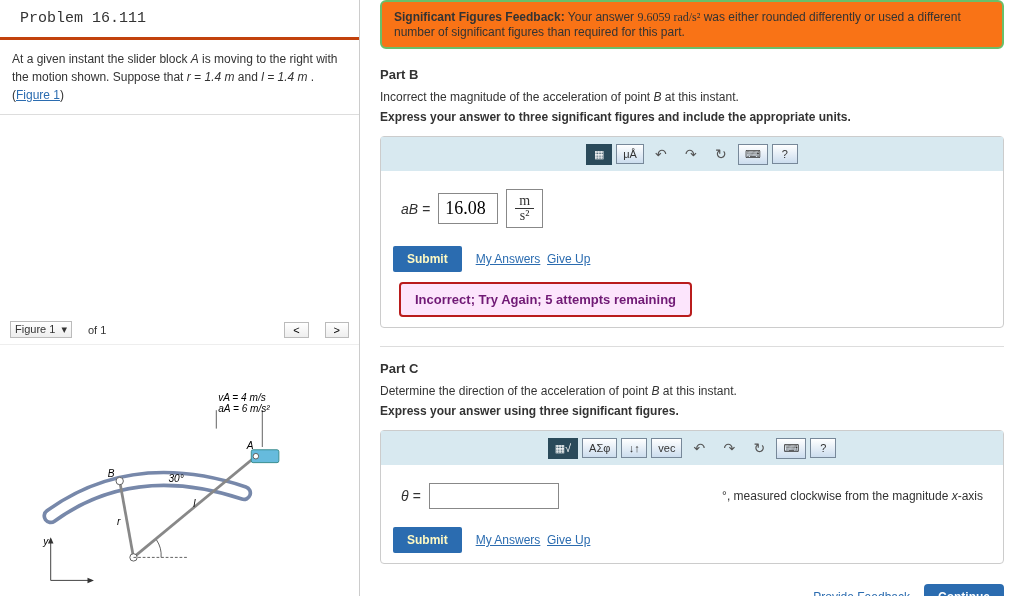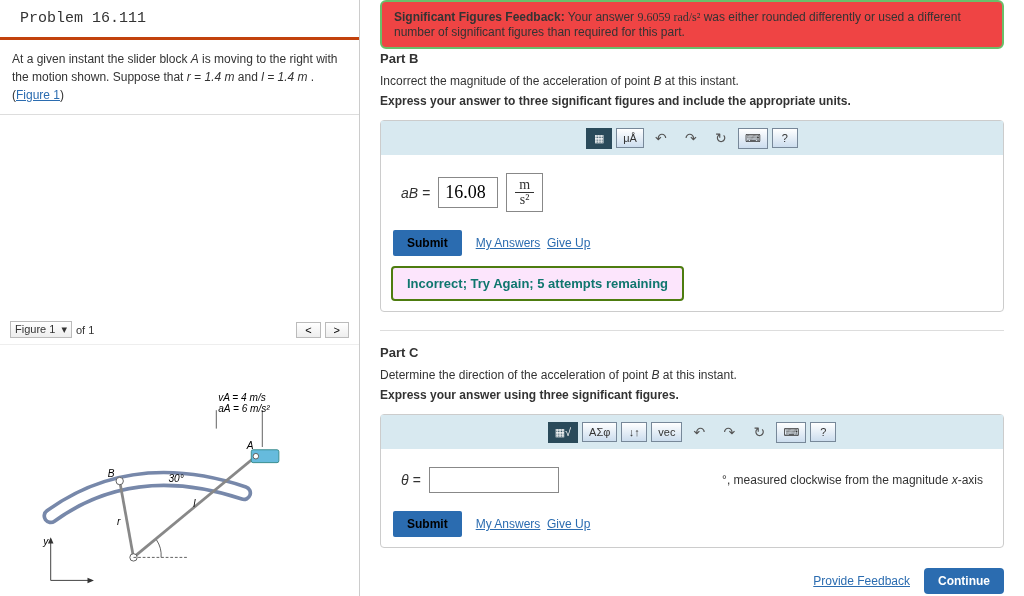--- a/index.html
+++ b/index.html
@@ -1,47 +1,47 @@
 <!DOCTYPE html>
 <html><head>
 <meta charset="utf-8">
 <style>
 * { box-sizing: border-box; margin: 0; padding: 0; }
 body { font-family: Arial, sans-serif; font-size: 12px; color: #333; background: #fff; display: flex; }
 .left-panel { width: 360px; border-right: 1px solid #ccc; padding: 0; }
 .problem-header { padding: 10px 20px; border-bottom: 3px solid #c2410c; font-family: Liberation Mono, monospace; }
 .problem-header h2 { font-size: 15px; font-weight: normal; }
 .problem-desc { padding: 10px 12px; font-size: 12px; line-height: 1.5; border-bottom: 1px solid #ddd; }
-.figure-bar { padding: 6px 10px; display: flex; align-items: center; gap: 4px; border-bottom: 1px solid #eee; font-size: 11px; justify-content: space-between; }
+.figure-bar { padding: 6px 10px; display: flex; align-items: center; gap: 16px; border-bottom: 1px solid #eee; font-size: 11px; justify-content: space-between; }
 .fig-select { border: 1px solid #bbb; padding: 1px 4px; font-size: 11px; background: linear-gradient(#fff,#eee); }
 .nav-btn { border: 1px solid #bbb; background: linear-gradient(#fff,#eee); padding: 1px 8px; font-size: 11px; cursor: pointer; }
 .figure-area { padding: 10px; position: relative; height: 250px; }
 .figure-diagram { width: 100%; height: 100%; }
 .right-panel { flex: 1; padding: 0 20px 20px 20px; }
-.feedback-box { border: 2px solid #6abf6a; background: #ef4444; border-radius: 6px; padding: 8px 12px; margin-bottom: 2px; font-size: 12px; }
+.feedback-box { border: 2px solid #6abf6a; background: #f97316; border-radius: 6px; padding: 8px 12px; margin-bottom: 18px; font-size: 12px; }
 .feedback-box b { font-weight: bold; }
 .part-section { margin-bottom: 18px; }
 .part-title { font-weight: bold; font-size: 13px; margin-bottom: 8px; }
 .part-instr { font-size: 12px; margin-bottom: 6px; }
 .part-sub-instr { font-weight: bold; font-size: 12px; margin-bottom: 12px; }
 .answer-box { border: 1px solid #ccc; border-radius: 4px; }
 .toolbar { background: #d8e9f0; padding: 6px 10px; display: flex; gap: 4px; align-items: center; justify-content: center; }
 .tool-btn { border: 1px solid #789; background: linear-gradient(#fff,#cde); padding: 3px 6px; font-size: 11px; cursor: pointer; min-width: 26px; text-align: center; }
 .tool-btn.dark { background: #2a4a5a; color: #fff; border-color: #2a4a5a; }
 .tool-btn.arrow { background: transparent; border: none; font-size: 14px; color: #555; }
 .answer-row { padding: 18px 20px; display: flex; align-items: center; gap: 8px; }
 .eq-label { font-style: italic; font-size: 14px; }
 .value-input { border: 1px solid #888; font-size: 18px; padding: 4px 6px; width: 60px; font-family: serif; }
 .unit-box { border: 1px solid #888; padding: 4px 8px; font-family: serif; font-size: 14px; display: flex; flex-direction: column; align-items: center; line-height: 1; }
 .unit-box .top { border-bottom: 1px solid #333; padding: 0 4px; }
 .wide-input { border: 1px solid #888; padding: 4px; width: 130px; height: 26px; }
 .submit-row { padding: 0px 0px 10px 12px; display: flex; align-items: center; gap: 14px; }
-.submit-btn { background: #2b6cb0; color: #000000; border: none; padding: 6px 14px; font-weight: bold; font-size: 12px; cursor: pointer; border-radius: 2px; }
+.submit-btn { background: #2b6cb0; color: #fef9c3; border: none; padding: 6px 14px; font-weight: bold; font-size: 12px; cursor: pointer; border-radius: 2px; }
 .link { color: #2b6cb0; text-decoration: underline; cursor: pointer; font-size: 12px; }
-.incorrect-box { border: 2px solid #4d7c0f; background: #fce5fc; border-radius: 4px; padding: 8px 14px; color: #0f766e; font-weight: bold; font-size: 13px; margin: 0 10px 10px 10px; display: inline-block; }
+.incorrect-box { border: 2px solid #b91c1c; background: #fce5fc; border-radius: 4px; padding: 8px 14px; color: #701a75; font-weight: bold; font-size: 13px; margin: 0 10px 10px 18px; display: inline-block; }
 hr { border: none; border-top: 1px solid #ddd; margin: 14px 0; }
 .bottom-row { text-align: right; margin-top: 20px; display: flex; justify-content: flex-end; gap: 14px; align-items: center; }
 .continue-btn { background: #2b6cb0; color: #fff; border: none; padding: 6px 14px; font-weight: bold; font-size: 12px; cursor: pointer; border-radius: 4px; }
 .note-text { font-size: 12px; margin-left: 8px; }
 .spacer { flex: 1; }
 </style>
 </head>
 <body>
 
 <div class="left-panel">

